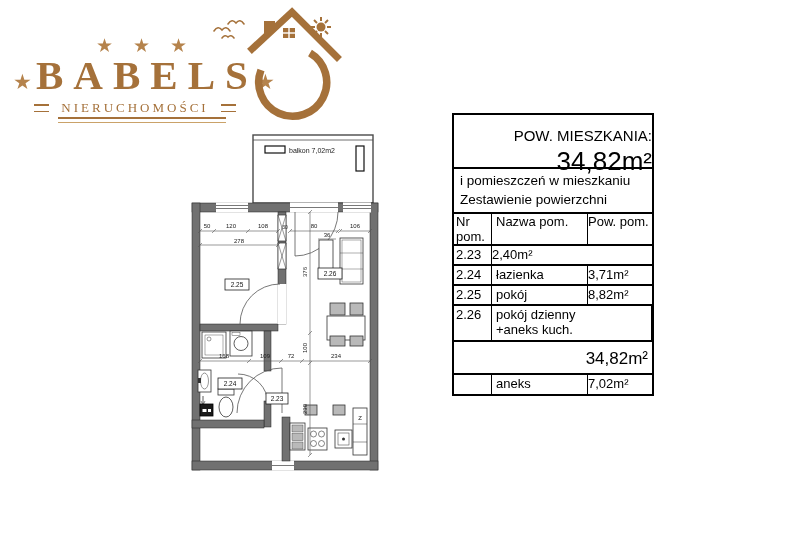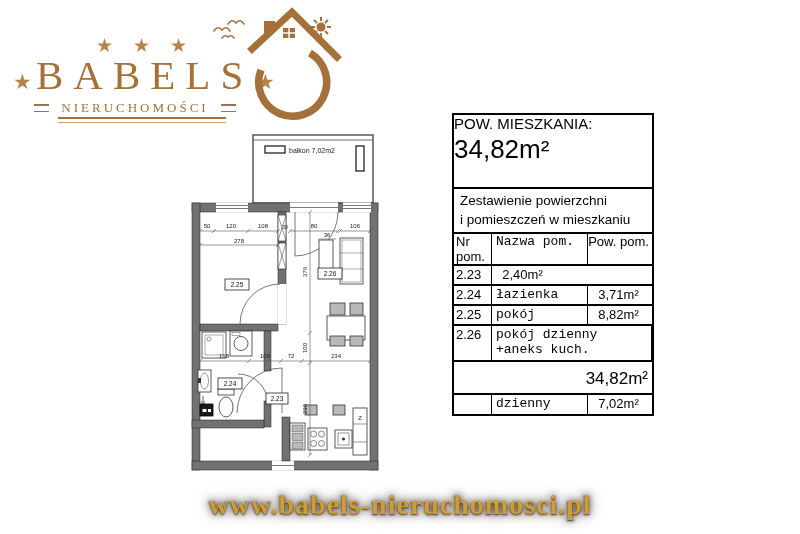--- a/index.html
+++ b/index.html
@@ -5,47 +5,47 @@
   html,body{margin:0;padding:0;background:#fff;}
   #canvas{position:relative;width:800px;height:534px;background:#fff;overflow:hidden;
           font-family:"Liberation Sans",sans-serif;}
   
   #logo{position:absolute;left:0;top:0;width:370px;height:140px;}
   #stars-top{position:absolute;left:96px;top:34px;display:flex;gap:20px;
              font-size:19px;color:#b5834c;letter-spacing:0;}
   #star-left{position:absolute;left:13px;top:70px;font-size:21px;color:#b5834c;}
   #star-right{position:absolute;left:256px;top:70px;font-size:21px;color:#b5834c;}
   #brand{position:absolute;left:36px;top:54px;font-family:"Liberation Serif",serif;
-         font-size:41px;font-weight:normal;letter-spacing:10px;color:#a5713a;line-height:42px;}
+         font-size:41px;font-weight:bold;letter-spacing:10px;color:#a5713a;line-height:42px;}
   #subtitle-row{position:absolute;left:34px;top:100px;width:202px;display:flex;
                 align-items:center;justify-content:center;gap:12px;}
   .dbl-line{width:21px;height:5px;border-top:2px solid #a5713a;border-bottom:1px solid #a5713a;}
   #subtitle{font-family:"Liberation Serif",serif;font-size:13px;letter-spacing:3px;
             color:#a5713a;white-space:nowrap;}
   #brand-underline{position:absolute;left:58px;top:117px;width:168px;height:3px;
                    border-top:2px solid #a5713a;border-bottom:1px solid #caa269;}
   
   #footer{position:absolute;left:0;top:482px;width:800px;height:46px;text-align:center;}
   #footer a{font-family:"Liberation Serif",serif;font-weight:bold;font-size:28px;
             line-height:46px;color:#cf9d33;text-decoration:none;letter-spacing:1px;
             text-shadow:0 0 7px rgba(40,28,6,.9),0 0 14px rgba(40,28,6,.55),0 1px 2px rgba(40,28,6,.8);}
   
   #panel{position:absolute;left:452px;top:113px;width:198px;border:2px solid #000;
          background:#fff;color:#000;}
-  #p-area{height:72px;text-align:left;box-sizing:border-box;}
+  #p-area{height:52px;text-align:right;padding-top:12px;box-sizing:border-box;}
   #p-area .lbl{font-size:15px;}
   #p-area .val{font-size:26px;margin-top:2px;}
   #p-scale{height:36px;border-top:2px solid #000;font-size:18px;line-height:34px;
            padding-left:6px;word-spacing:6px;}
   #p-sum{height:40px;border-top:2px solid #000;font-size:13.5px;line-height:1.4;
          padding:3px 0 0 6px;}
   .trow{display:flex;border-top:2px solid #000;font-size:13px;}
   .c1{width:38px;border-right:1.5px solid #000;padding:1px 0 0 2px;box-sizing:border-box;}
-  .c2{flex:1;border-right:1.5px solid #000;padding:1px 8px 0 4px;box-sizing:border-box;font-family:Liberation Mono, monospace;}
-  .c3{width:64px;text-align:center;padding:1px 3px 0 0;box-sizing:border-box;}
+  .c2{flex:1;border-right:1.5px solid #000;padding:1px 8px 0 4px;box-sizing:border-box;}
+  .c3{width:64px;text-align:left;padding:1px 3px 0 0;box-sizing:border-box;}
   .h .c1,.h .c2,.h .c3{padding-top:0;}
   .r{min-height:18px;}
   #total-row{border-top:2px solid #000;height:31px;text-align:right;font-size:17px;
              line-height:34px;padding-right:4px;}
   
   #plan{position:absolute;left:188px;top:112px;}
   #plan text{font-family:"Liberation Sans",sans-serif;}
 </style>
 </head>
 <body>
@@ -276,22 +276,22 @@
       <text x="119" y="297" transform="rotate(-90 119 297)">230</text>
     </g>
   </svg>
 
   <div id="panel">
     <div id="p-area">
       <div class="lbl">POW. MIESZKANIA:</div>
       <div class="val">34,82m²</div>
     </div>
     <div id="p-sum">
+      <div>i pomieszczeń w mieszkaniu</div>
       <div>Zestawienie powierzchni</div>
-      <div>i pomieszczeń w mieszkaniu</div>
     </div>
     <div class="trow h">
       <div class="c1">Nr pom.</div>
       <div class="c2">Nazwa pom.</div>
       <div class="c3">Pow. pom.</div>
     </div>
     <div class="trow r">
       <div class="c1">2.23</div>
       <div class="c3">2,40m²</div>
     </div>
@@ -308,22 +308,19 @@
     <div class="trow" style="min-height:34px;">
       <div class="c1">2.26</div>
       <div class="c2">
         <div>pokój dzienny</div>
         <div>+aneks kuch.</div>
       </div>
     </div>
     <div id="total-row">34,82m²</div>
     <div class="trow" style="min-height:19px;">
       <div class="c1"></div>
-      <div class="c2">dzienny</div>
+      <div class="c2">aneks</div>
       <div class="c3">7,02m²</div>
     </div>
   </div>
 
-  <div id="footer">
-    <a>www.babels-nieruchomosci.pl</a>
-  </div>
 
 </div>
 
 </body></html>

